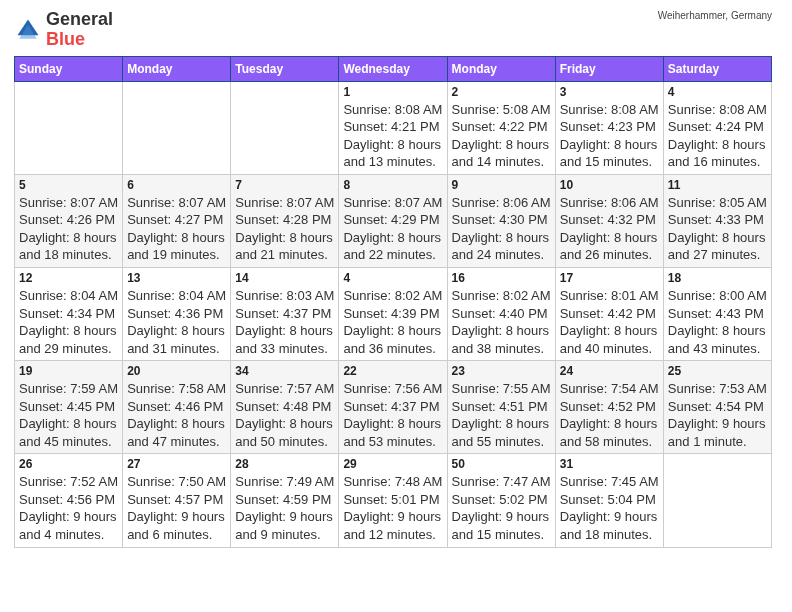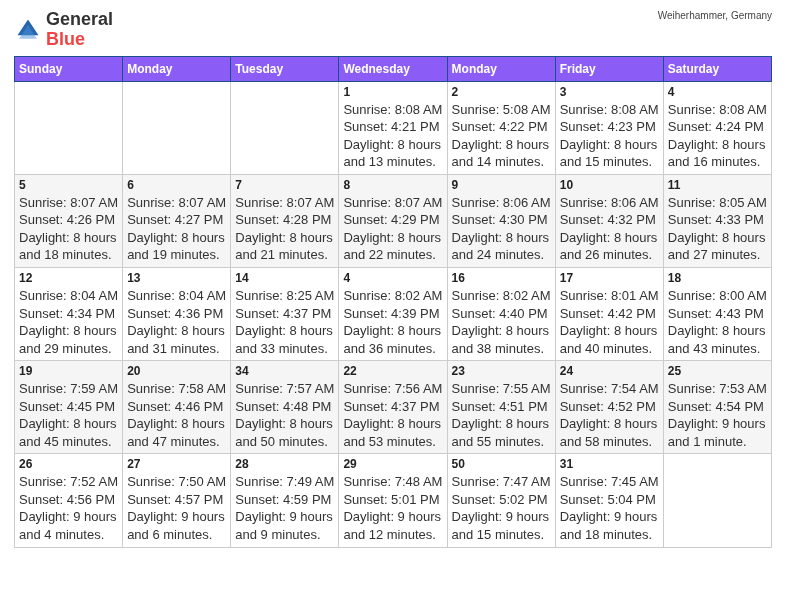--- a/index.html
+++ b/index.html
@@ -227,21 +227,21 @@
           </td>
           <td>
             <span class="day-number">13</span>
             <div class="day-info">Sunrise: 8:04 AM
 Sunset: 4:36 PM
 Daylight: 8 hours
 and 31 minutes.</div>
           </td>
           <td>
             <span class="day-number">14</span>
-            <div class="day-info">Sunrise: 8:25 AM
+            <div class="day-info">Sunrise: 8:03 AM
 Sunset: 4:37 PM
 Daylight: 8 hours
 and 33 minutes.</div>
           </td>
           <td>
             <span class="day-number">4</span>
             <div class="day-info">Sunrise: 8:02 AM
 Sunset: 4:39 PM
 Daylight: 8 hours
 and 36 minutes.</div>

